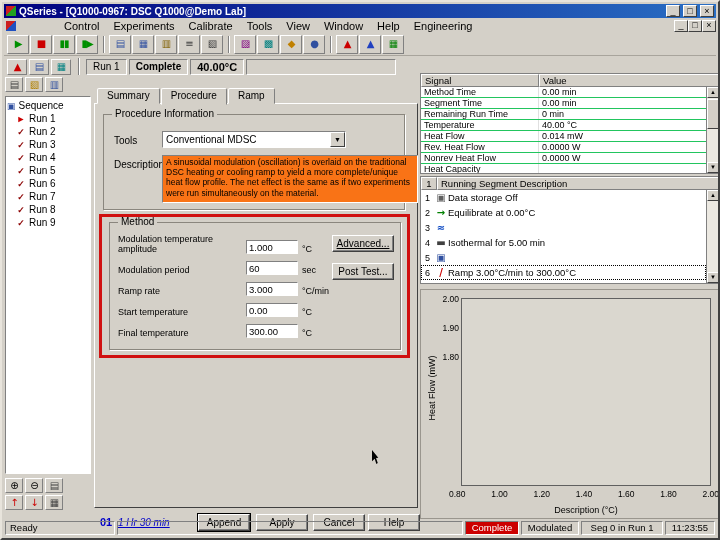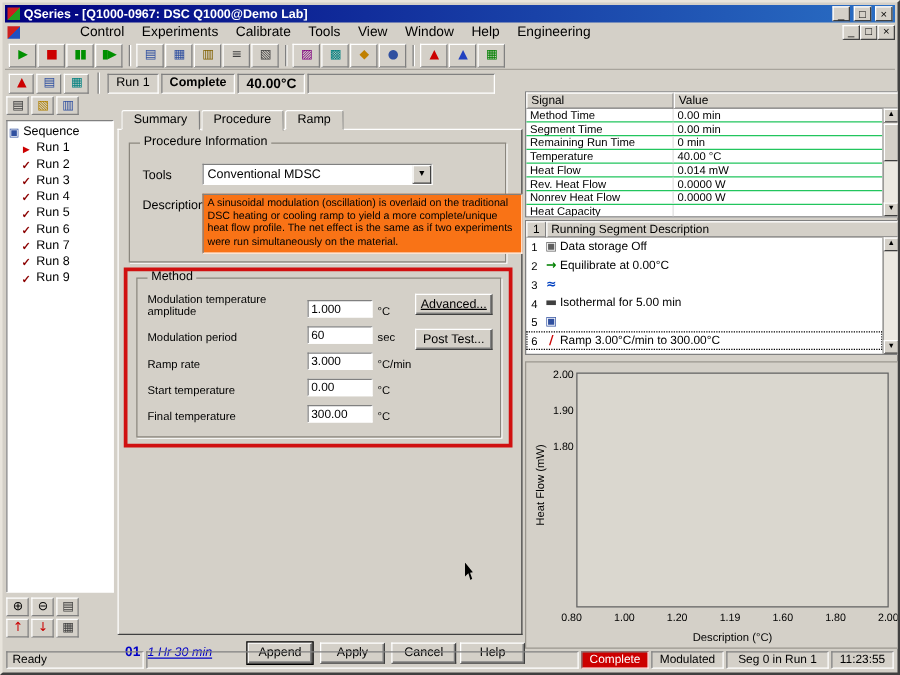--- a/index.html
+++ b/index.html
@@ -477,21 +477,21 @@
   <div class="yticks">
       <span class="ytick">2.00</span>
       <span class="ytick">1.90</span>
       <span class="ytick">1.80</span>
     </div>
   <div class="plot"></div>
   <div class="xticks">
       <span class="xtick">0.80</span>
       <span class="xtick">1.00</span>
       <span class="xtick">1.20</span>
-      <span class="xtick">1.19</span>
+      <span class="xtick">1.40</span>
       <span class="xtick">1.60</span>
       <span class="xtick">1.80</span>
       <span class="xtick">2.00</span>
     </div>
   <div class="xlabel">Description (°C)</div>
 </div>
 
 <div class="statusbar">
   <span class="scell s-ready">Ready</span>
   <span class="scell s-fill"></span>

